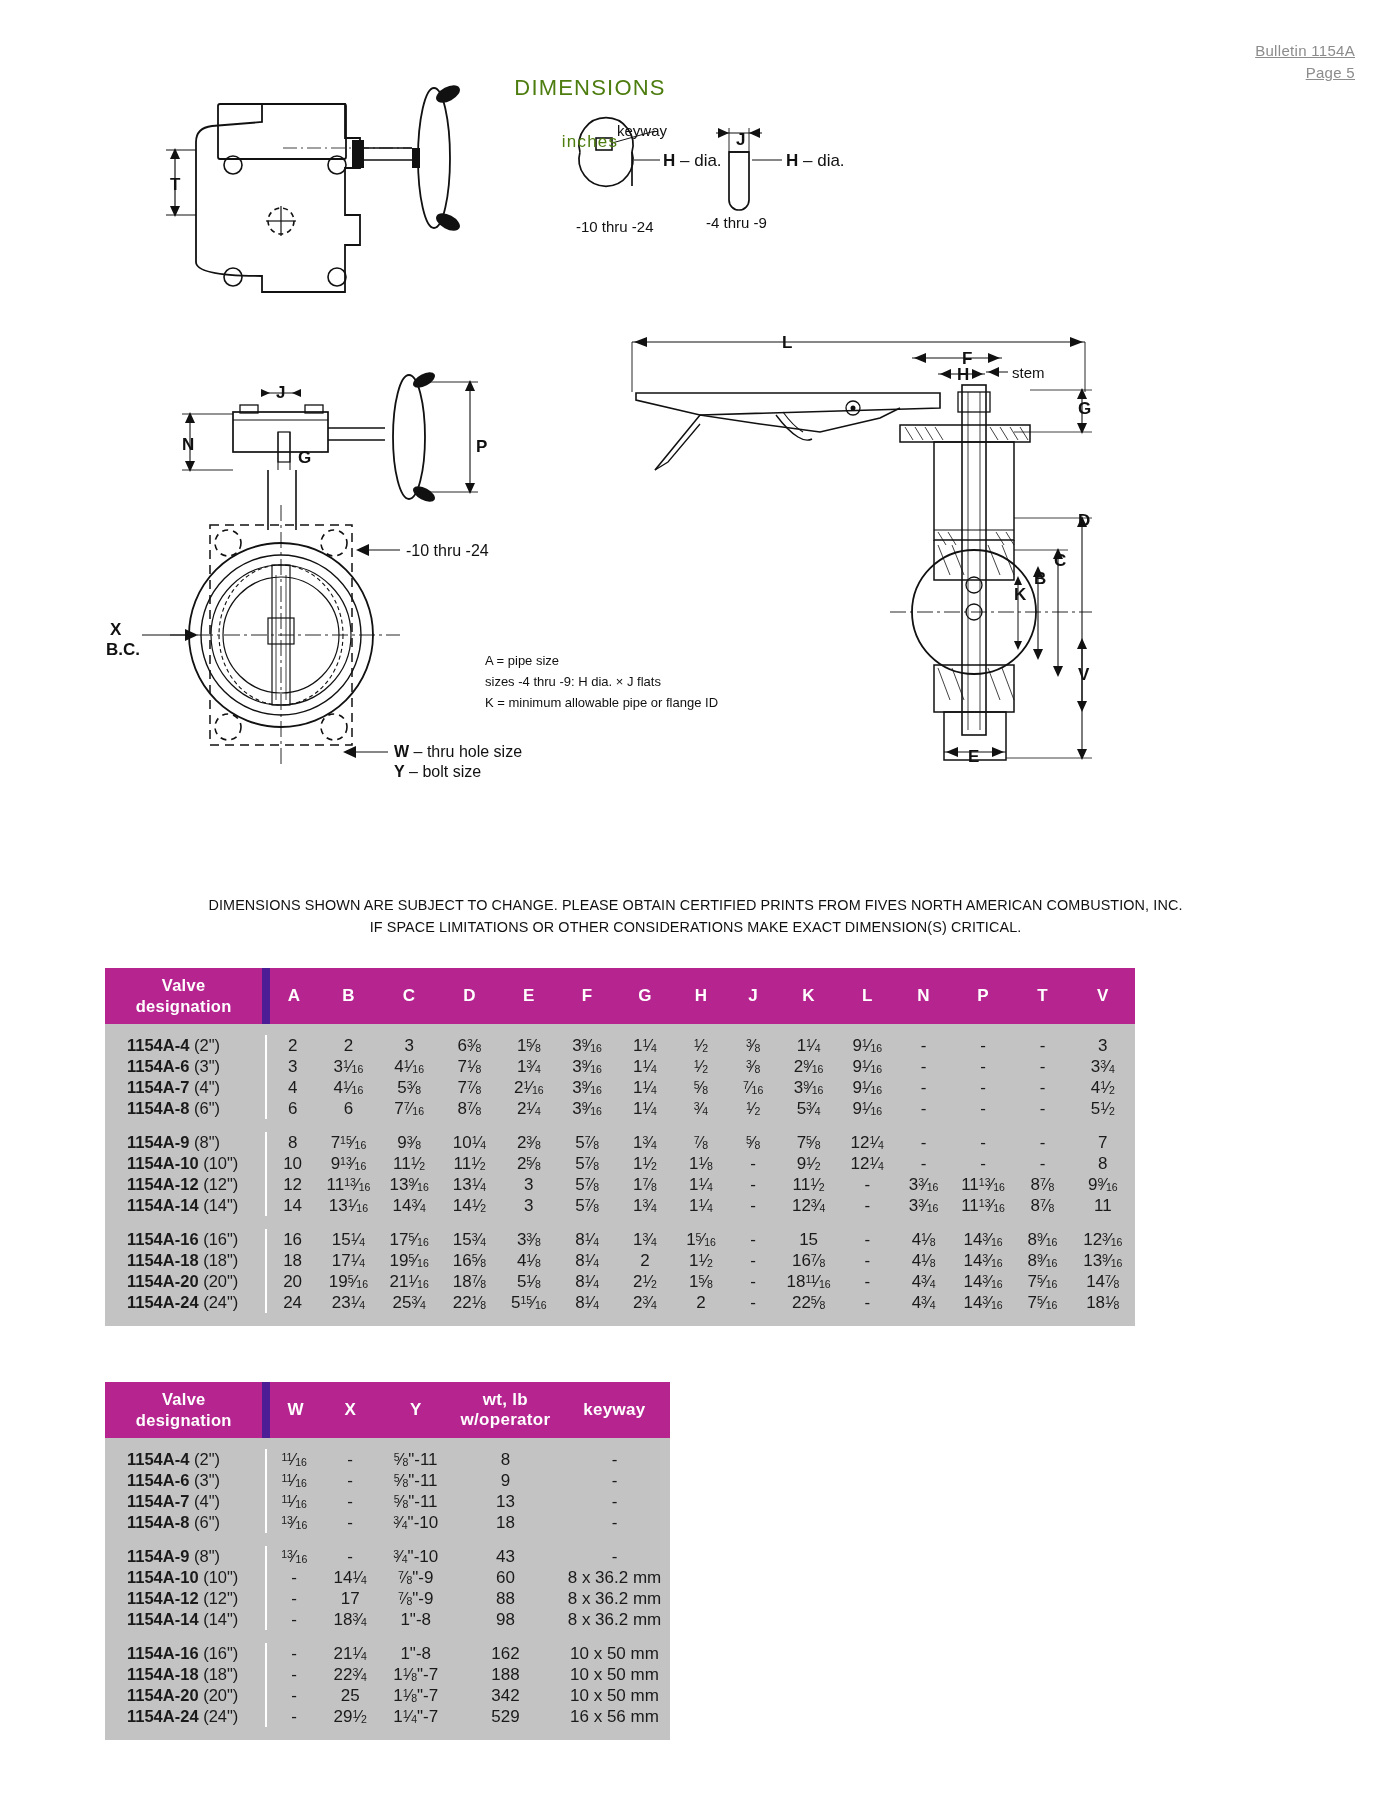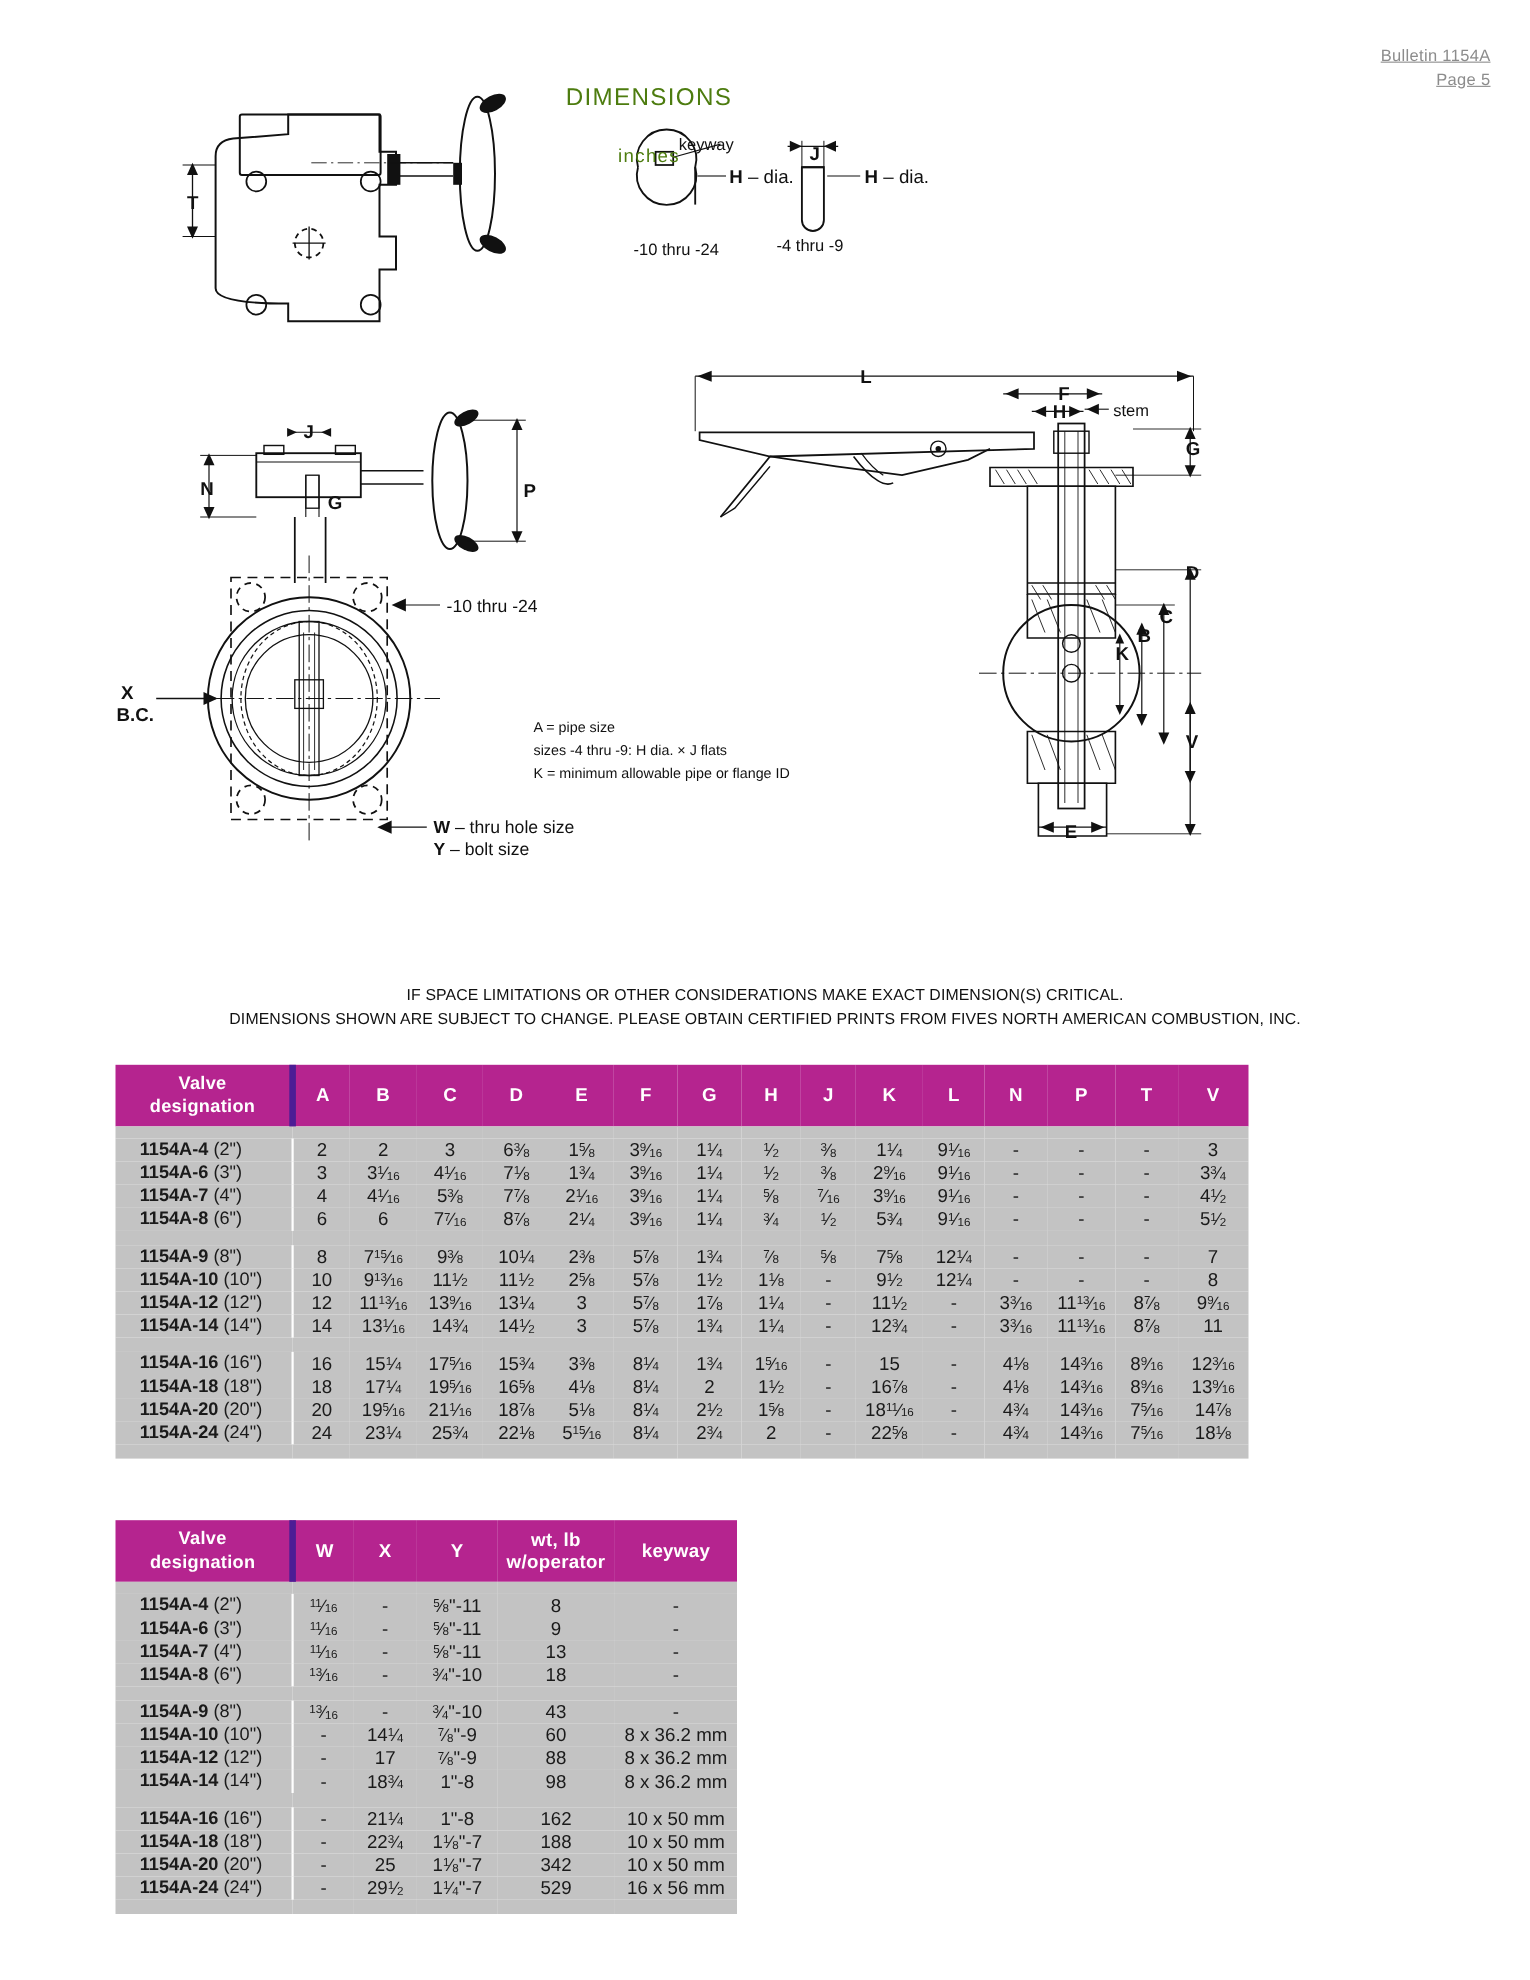--- a/index.html
+++ b/index.html
@@ -51,21 +51,21 @@
   .tbl th, .tbl td { padding:0; }
 
   .hdr-cell {
     background:#b5248f; color:#ffffff;
     font-size:17px; font-weight:700; text-align:center;
     vertical-align:middle; height:56px;
     letter-spacing:.3px;
   }
   .hdr-cell.desig {
     font-size:16.5px; line-height:1.25; padding:0 6px;
-    border-right:6px solid #4c1d95;
+    border-right:8px solid #4c1d95;
   }
   .body-row td {
     background:#c3c3c3;
     font-size:17px; text-align:center; height:21px;
     color:#1a1a1a; white-space:nowrap;
   }
   .body-row td.desig {
     text-align:left; padding-left:22px;
     border-right:2px solid #ffffff;
     font-size:16.5px; white-space:nowrap;
@@ -364,22 +364,22 @@
   </div>
 
   <div class="legend-note">
     <div>A = pipe size</div>
     <div>sizes -4 thru -9: H dia. × J flats</div>
     <div>K = minimum allowable pipe or flange ID</div>
   </div>
 </div>
 
 <div class="disclaimer">
+  <div>DIMENSIONS SHOWN ARE SUBJECT TO CHANGE. PLEASE OBTAIN CERTIFIED PRINTS FROM FIVES NORTH AMERICAN COMBUSTION, INC.</div>
   <div>IF SPACE LIMITATIONS OR OTHER CONSIDERATIONS MAKE EXACT DIMENSION(S) CRITICAL.</div>
-  <div>DIMENSIONS SHOWN ARE SUBJECT TO CHANGE. PLEASE OBTAIN CERTIFIED PRINTS FROM FIVES NORTH AMERICAN COMBUSTION, INC.</div>
 </div>
 
 <table class="tbl" id="table1">
   <thead>
       <tr>
         <th class="hdr-cell desig" style="width: 163px;">
           <div>Valve</div>
           <div>designation</div>
         </th>
         <th class="hdr-cell" style="width: 54px;">

